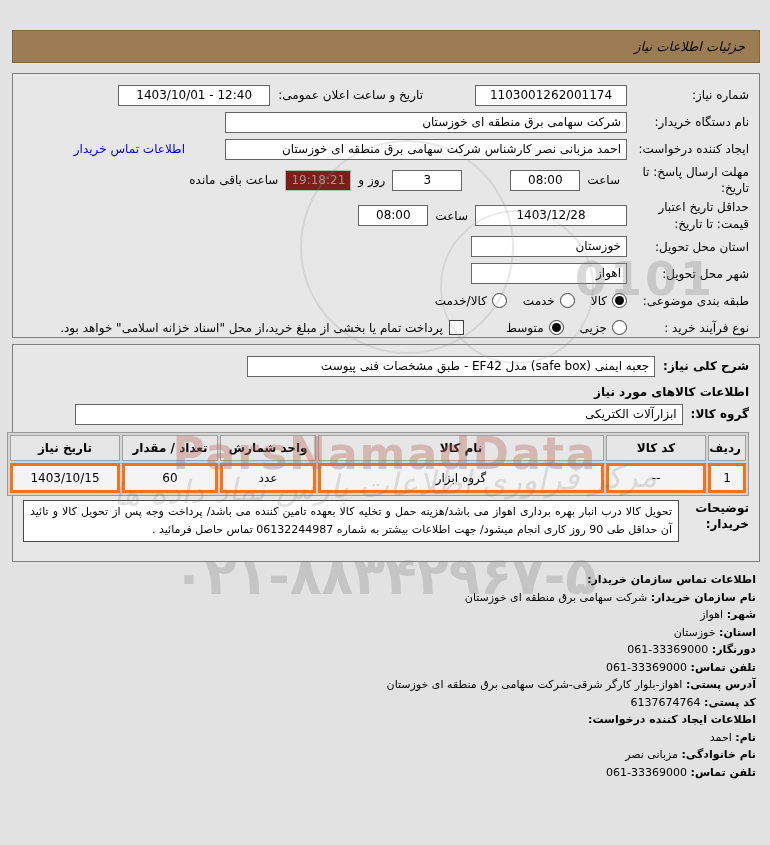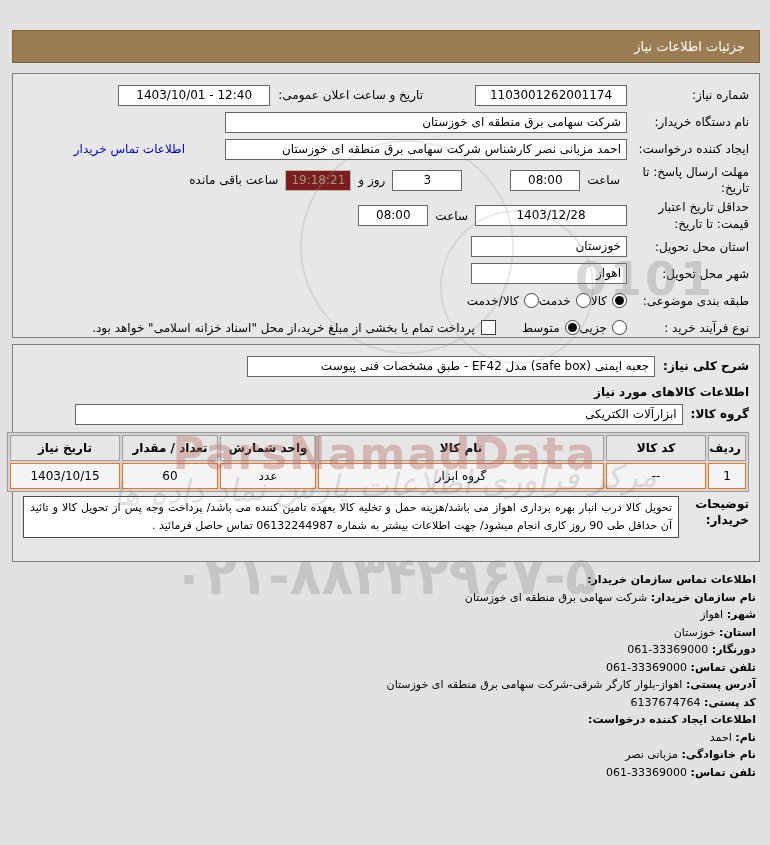--- a/index.html
+++ b/index.html
@@ -4,21 +4,21 @@
 <style>
   html,body{margin:0;padding:0}
   body{
     width:770px;height:845px;position:relative;overflow:hidden;
     background:#E2E2E2;color:#000;direction:rtl;
     font-family:"DejaVu Sans",sans-serif;font-size:12px;
   }
   .titlebar{
     position:absolute;top:30px;right:10px;width:748px;height:33px;
     background:#9C7C52;border:1px solid #7E633C;box-sizing:border-box;
-    color:#ffffff;font-size:13px;line-height:31px;padding:0 14px;
+    color:#000000;font-size:13px;line-height:31px;padding:0 14px;font-style:italic;
   }
   .box{
     position:absolute;right:10px;width:748px;box-sizing:border-box;
     background:#E7E7E7;border:1px solid #7F7F7F;padding:6px 10px;z-index:2;
   }
   .box1{top:73px;height:265px}
   .box2{top:344px;height:218px}
   .row{display:flex;align-items:center;margin:3px 0;min-height:24px}
   .lbl{flex:none}
   .w-lbl{width:114px;margin-left:8px;line-height:1.35}
@@ -26,34 +26,34 @@
   .field{
     background:#FFF;border:1px solid #676767;height:21px;line-height:19px;
     padding:0 5px;box-sizing:border-box;flex:none;overflow:hidden;white-space:nowrap;
   }
   .center{text-align:center}
   .ltr{direction:ltr}
   .cream{background:#7f1d1d;color:#98988A;border-color:#B9B9A8}
   .mini{margin:0 7px;flex:none}
   .spacer{flex:none}
   .link{color:#0000CC;margin-right:40px;cursor:pointer;flex:none}
-  .opt{display:flex;align-items:center;flex:none}
+  .opt{display:flex;align-items:center;margin-left:16px;flex:none}
   .radio{
     width:13px;height:13px;border:1px solid #3F3F3F;border-radius:50%;
     background:#FFF;display:inline-block;margin-left:5px;position:relative;flex:none;
   }
   .radio.on::after{content:"";position:absolute;top:2px;left:2px;right:2px;bottom:2px;background:#0A0A0A;border-radius:50%}
   .checkbox{width:13px;height:13px;border:1px solid #3F3F3F;background:#FFF;display:inline-block;margin-left:6px;flex:none;position:relative}
   .heading{font-weight:bold;margin:7px 0 3px}
   .goods-table{
     border-collapse:separate;border-spacing:2px;width:726px;margin:6px auto 4px;
     background:#D4D4D4;border:1px solid #9A9A9A;table-layout:fixed;
   }
   .goods-table th{background:#E6E6E6;border:1px solid #A0A0A0;font-weight:bold;height:22px;padding:1px 4px;font-size:12px;text-align:center;overflow:hidden;white-space:nowrap}
-  .goods-table td{background:#F4F4F4;border:1px solid #f97316;height:22px;padding:1px 4px;text-align:center;overflow:hidden;white-space:nowrap}
+  .goods-table td{background:#F4F4F4;border:3px solid #f97316;height:22px;padding:1px 4px;text-align:center;overflow:hidden;white-space:nowrap}
   .notes{
     background:#FFF;border:1px solid #4A4A4A;min-height:38px;box-sizing:border-box;
     padding:2px 6px;font-size:11px;line-height:1.62;flex:1;text-align:justify;
   }
   .contact{position:absolute;top:571px;right:14px;width:740px;line-height:17.5px;font-size:11px;z-index:2}
   .b{font-weight:bold}
   .wm{position:absolute;z-index:5;pointer-events:none;white-space:nowrap}
   .wm-circle{border:2px solid rgba(150,150,150,.22);border-radius:50%;}
   .wm-brand{top:428px;left:0;width:770px;text-align:center;font-size:44px;font-weight:bold;letter-spacing:2px;color:rgba(186,110,100,.40);direction:ltr}
   .wm-script{top:466px;left:20px;width:730px;text-align:center;font-size:32px;font-style:italic;color:rgba(110,110,110,.20);transform:rotate(-2deg)}

